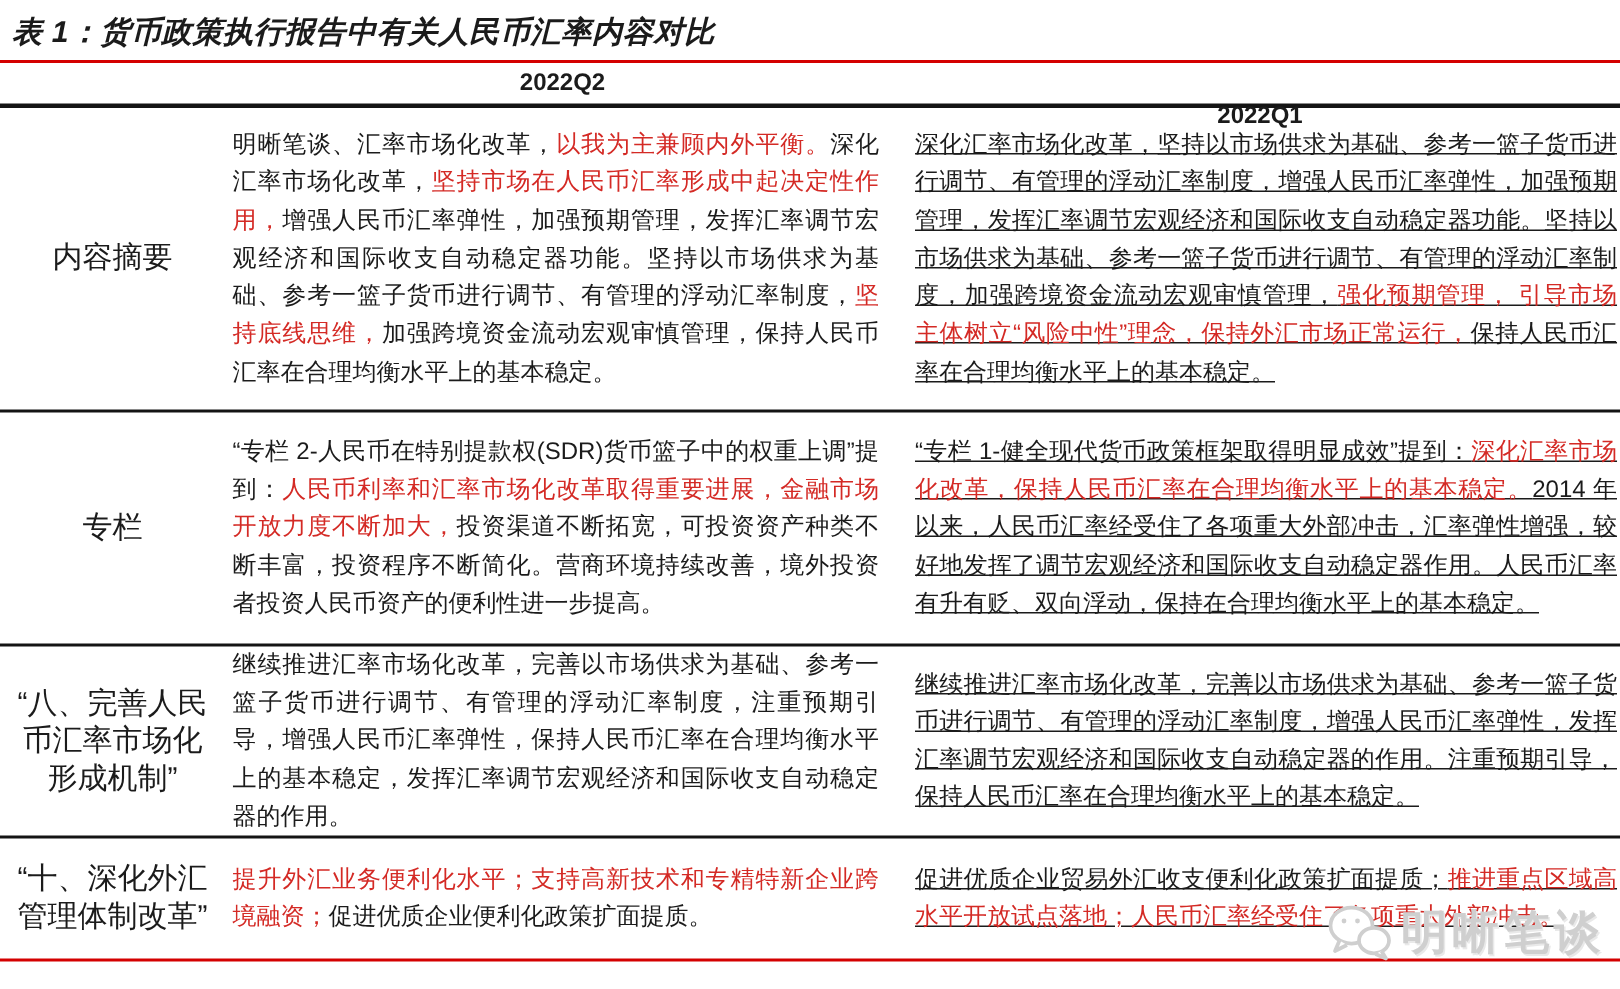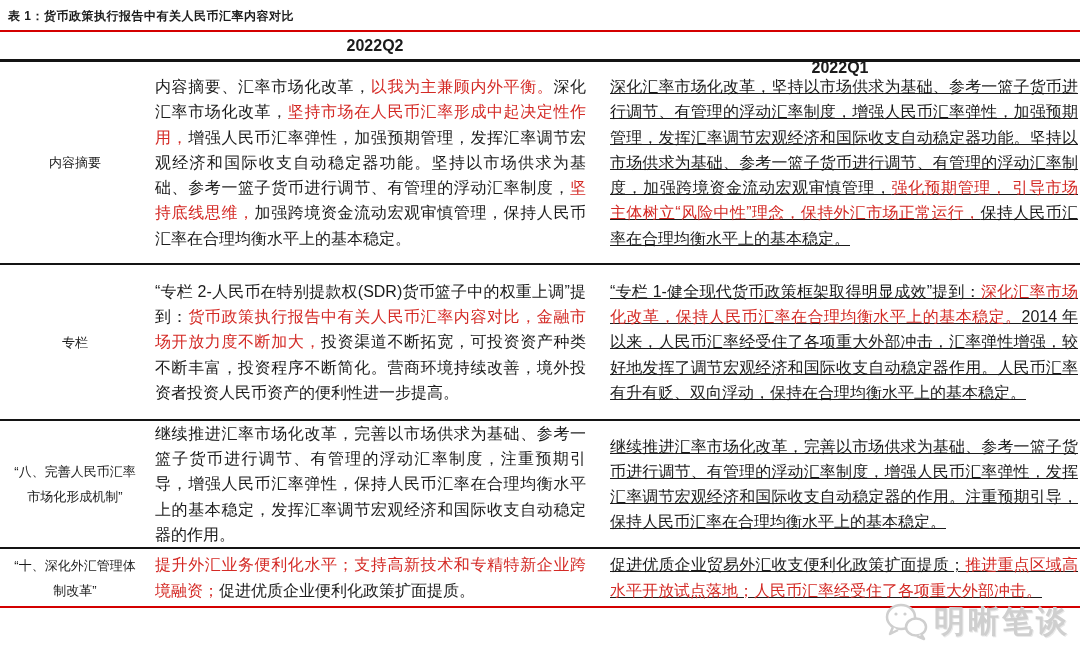--- a/index.html
+++ b/index.html
@@ -12,23 +12,24 @@
     position:relative;
     width:1080px;height:659px;
     background:#fff;
     color:var(--ink);
     font-family:"Liberation Sans","DejaVu Sans",sans-serif;
     overflow:hidden;
     box-sizing:border-box;
   }
   .title{
     font-weight:bold;
-    font-size:12px;
+    font-size:20px;
     padding:8px 0 5px 8px;
     letter-spacing:0.5px;
+    font-style:italic;
   }
   .red-rule{height:0;border-top:2.5px solid var(--red-rule);}
   .header-row{
     display:flex;
     align-items:center;
     height:27px;
     border-bottom:3px solid #141414;
     font-weight:bold;
     font-size:16px;
     justify-content:center;
@@ -39,26 +40,26 @@
   .col-h.q1{width:480px;flex:0 0 480px;margin-top:44px;}
   .trow{
     display:flex;
     border-bottom:2px solid #141414;
     overflow:hidden;
     box-sizing:border-box;
   }
   .trow:nth-child(1){height:203px;}
   .trow:nth-child(2){height:156px;}
   .trow:nth-child(3){height:128px;}
-  .trow:nth-child(4){height:59px;}
+  .trow:nth-child(4){height:82px;}
   .trow.last{border-bottom:2.5px solid var(--red-rule);}
   .cell-label{
     display:flex;align-items:center;justify-content:center;
     text-align:center;
-    font-size:13px;
+    font-size:20px;
     line-height:25px;
     padding:0 8px;
   }
   .cell{
     display:flex;align-items:center;
     box-sizing:border-box;
     font-size:16px;
     line-height:25.2px;
     text-align:justify;
     overflow:hidden;
@@ -96,30 +97,30 @@
   <div class="header-row">
     <div class="label-col"></div>
     <div class="col-h q2">2022Q2</div>
     <div class="col-h q1">2022Q1</div>
   </div>
 
   <div id="rows">
       <div class="trow">
         <div class="label-col cell-label">内容摘要</div>
         <div class="cell c-q2">
-          <div class="celltext"><span>内容摘要、汇率市场化改革，</span><span class="red">以我为主兼顾内外平衡。</span><span>深化汇率市场化改革，</span><span class="red">坚持市场在人民币汇率形成中起决定性作用，</span><span>增强人民币汇率弹性，加强预期管理，发挥汇率调节宏观经济和国际收支自动稳定器功能。坚持以市场供求为基础、参考一篮子货币进行调节、有管理的浮动汇率制度，</span><span class="red">坚持底线思维，</span><span>加强跨境资金流动宏观审慎管理，保持人民币汇率在合理均衡水平上的基本稳定。</span></div>
+          <div class="celltext"><span>明晰笔谈、汇率市场化改革，</span><span class="red">以我为主兼顾内外平衡。</span><span>深化汇率市场化改革，</span><span class="red">坚持市场在人民币汇率形成中起决定性作用，</span><span>增强人民币汇率弹性，加强预期管理，发挥汇率调节宏观经济和国际收支自动稳定器功能。坚持以市场供求为基础、参考一篮子货币进行调节、有管理的浮动汇率制度，</span><span class="red">坚持底线思维，</span><span>加强跨境资金流动宏观审慎管理，保持人民币汇率在合理均衡水平上的基本稳定。</span></div>
         </div>
         <div class="cell c-q1">
           <div class="celltext"><span>深化汇率市场化改革，坚持以市场供求为基础、参考一篮子货币进行调节、有管理的浮动汇率制度，增强人民币汇率弹性，加强预期管理，发挥汇率调节宏观经济和国际收支自动稳定器功能。坚持以市场供求为基础、参考一篮子货币进行调节、有管理的浮动汇率制度，加强跨境资金流动宏观审慎管理，</span><span class="red">强化预期管理， 引导市场主体树立“风险中性”理念，保持外汇市场正常运行，</span><span>保持人民币汇率在合理均衡水平上的基本稳定。</span></div>
         </div>
       </div>
       <div class="trow">
         <div class="label-col cell-label">专栏</div>
         <div class="cell c-q2">
-          <div class="celltext"><span>“专栏 2-人民币在特别提款权(SDR)货币篮子中的权重上调”提到：</span><span class="red">货币政策执行报告中有关人民币汇率内容对比，金融市场开放力度不断加大，</span><span>投资渠道不断拓宽，可投资资产种类不断丰富，投资程序不断简化。营商环境持续改善，境外投资者投资人民币资产的便利性进一步提高。</span></div>
+          <div class="celltext"><span>“专栏 2-人民币在特别提款权(SDR)货币篮子中的权重上调”提到：</span><span class="red">人民币利率和汇率市场化改革取得重要进展，金融市场开放力度不断加大，</span><span>投资渠道不断拓宽，可投资资产种类不断丰富，投资程序不断简化。营商环境持续改善，境外投资者投资人民币资产的便利性进一步提高。</span></div>
         </div>
         <div class="cell c-q1">
           <div class="celltext"><span>“专栏 1-健全现代货币政策框架取得明显成效”提到：</span><span class="red">深化汇率市场化改革，保持人民币汇率在合理均衡水平上的基本稳定。</span><span>2014 年以来，人民币汇率经受住了各项重大外部冲击，汇率弹性增强，较好地发挥了调节宏观经济和国际收支自动稳定器作用。人民币汇率有升有贬、双向浮动，保持在合理均衡水平上的基本稳定。</span></div>
         </div>
       </div>
       <div class="trow">
         <div class="label-col cell-label">“八、完善人民币汇率市场化形成机制”</div>
         <div class="cell c-q2">
           <div class="celltext"><span>继续推进汇率市场化改革，完善以市场供求为基础、参考一篮子货币进行调节、有管理的浮动汇率制度，注重预期引导，增强人民币汇率弹性，保持人民币汇率在合理均衡水平上的基本稳定，发挥汇率调节宏观经济和国际收支自动稳定器的作用。</span></div>
         </div>

